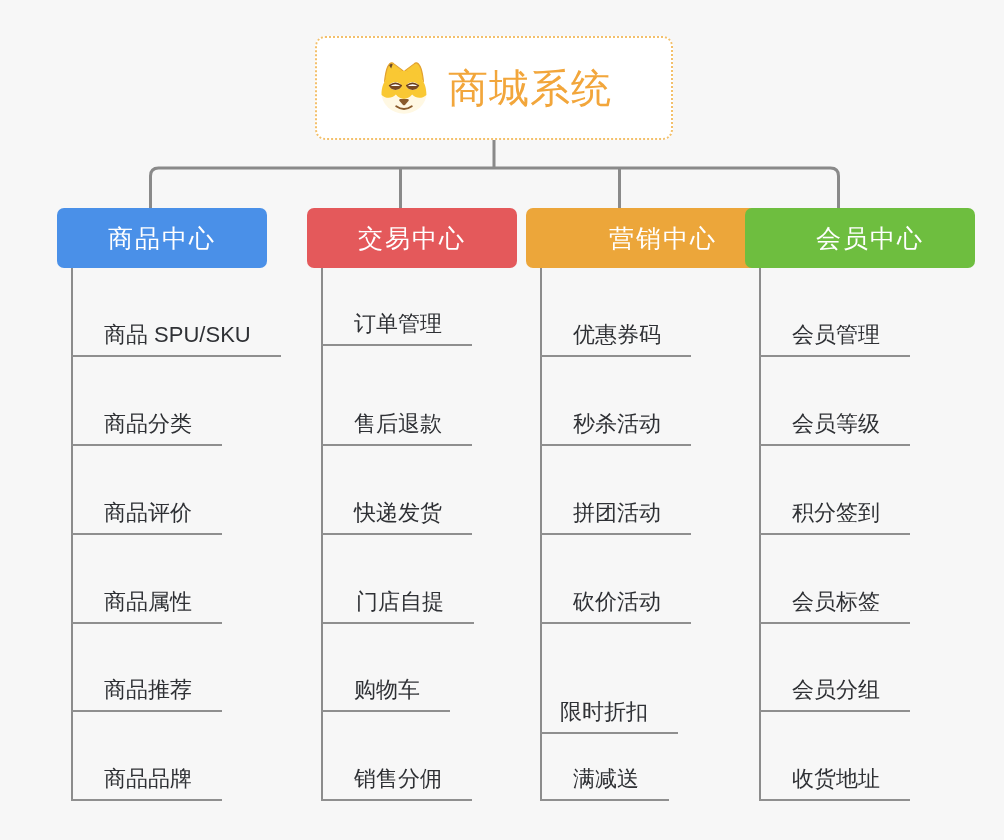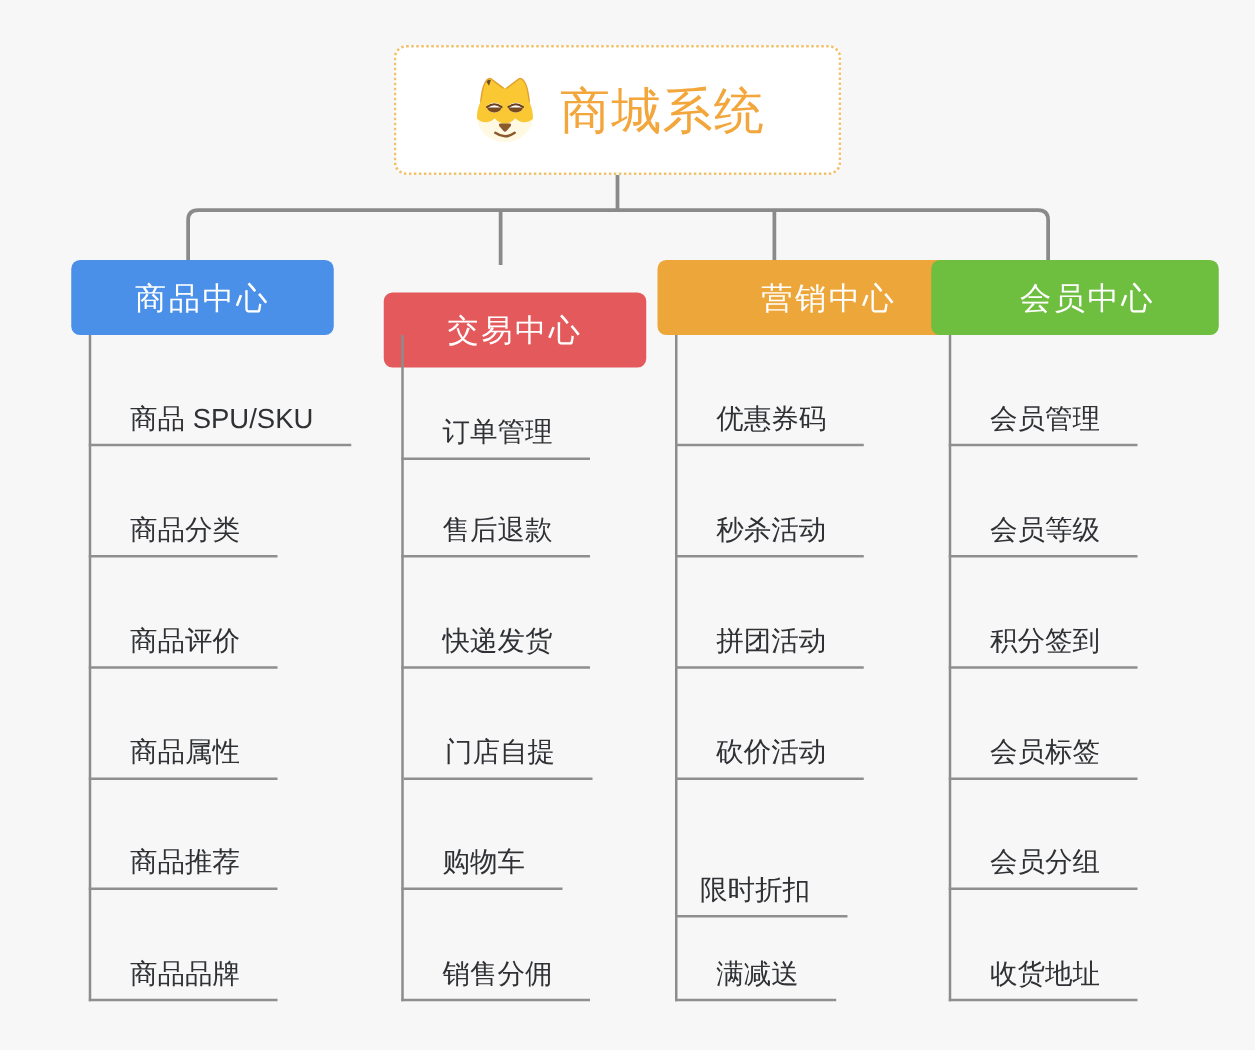--- a/index.html
+++ b/index.html
@@ -115,25 +115,25 @@
     <span class="leaf-label">商品属性</span>
   </div>
         <div class="leaf" style="left: 14px; top: 462px;">
     <span class="leaf-label">商品推荐</span>
   </div>
         <div class="leaf" style="left: 14px; top: 551px;">
     <span class="leaf-label">商品品牌</span>
   </div>
       </div>
       <div class="branch" style="left: 307px;">
-    <div class="branch-header" style="background: rgb(228, 89, 91); margin-top: 26px;">
+    <div class="branch-header" style="background: rgb(228, 89, 91);">
       <span class="branch-label">交易中心</span>
     </div>
     <div class="branch-line" style="height: 533px;"></div>
-  <div class="leaf" style="left: 14px; top: 118px;">
+  <div class="leaf" style="left: 14px; top: 96px;">
     <span class="leaf-label">订单管理</span>
   </div>
         <div class="leaf" style="left: 14px; top: 196px;">
     <span class="leaf-label">售后退款</span>
   </div>
         <div class="leaf" style="left: 14px; top: 285px; justify-content: flex-end;">
     <span class="leaf-label">快递发货</span>
   </div>
         <div class="leaf" style="left: 16px; top: 374px; align-items: flex-end;">
     <span class="leaf-label">门店自提</span>

